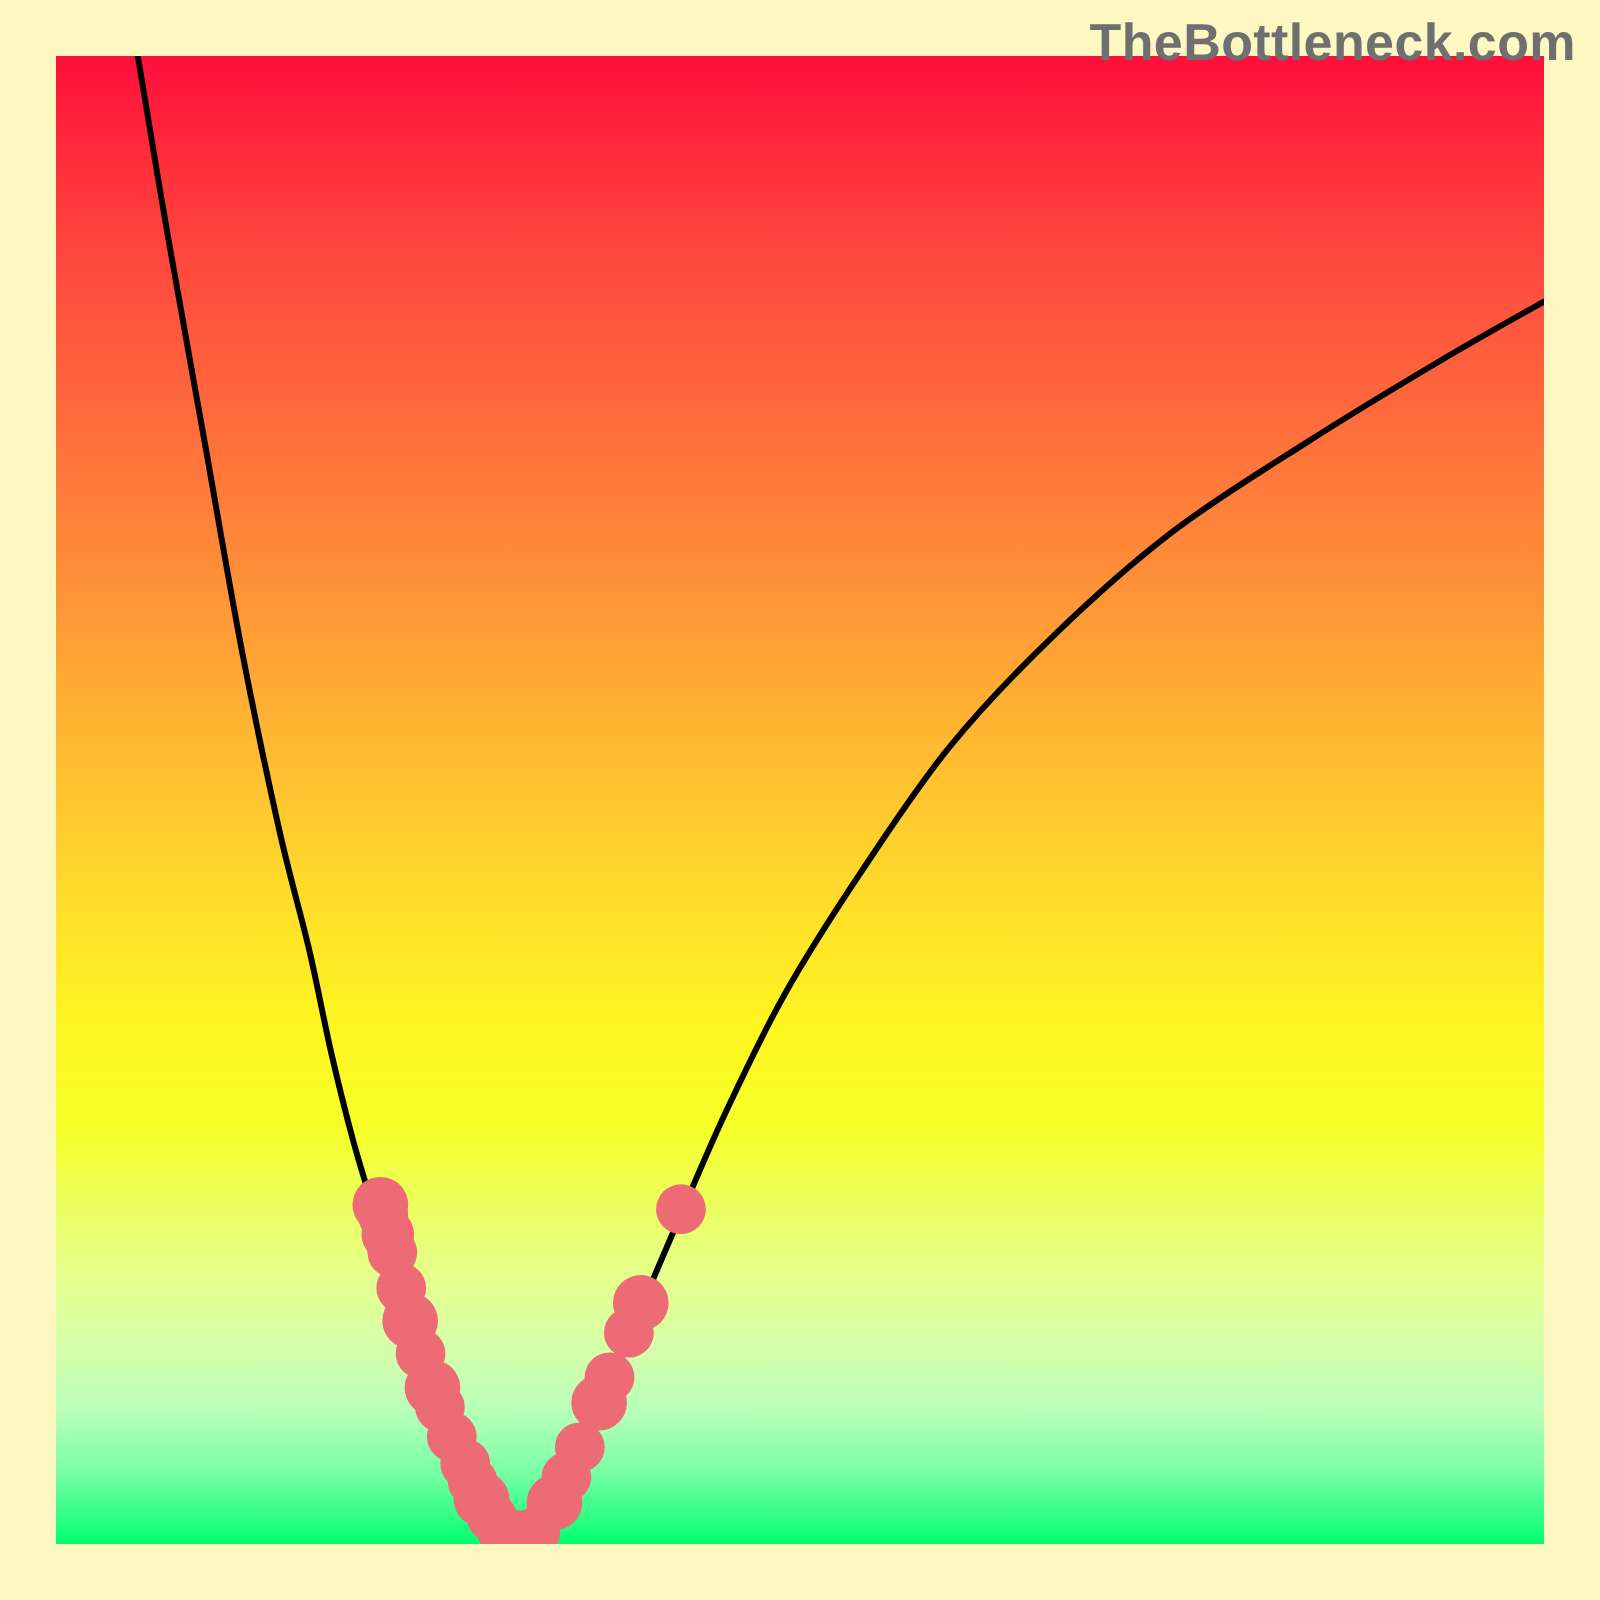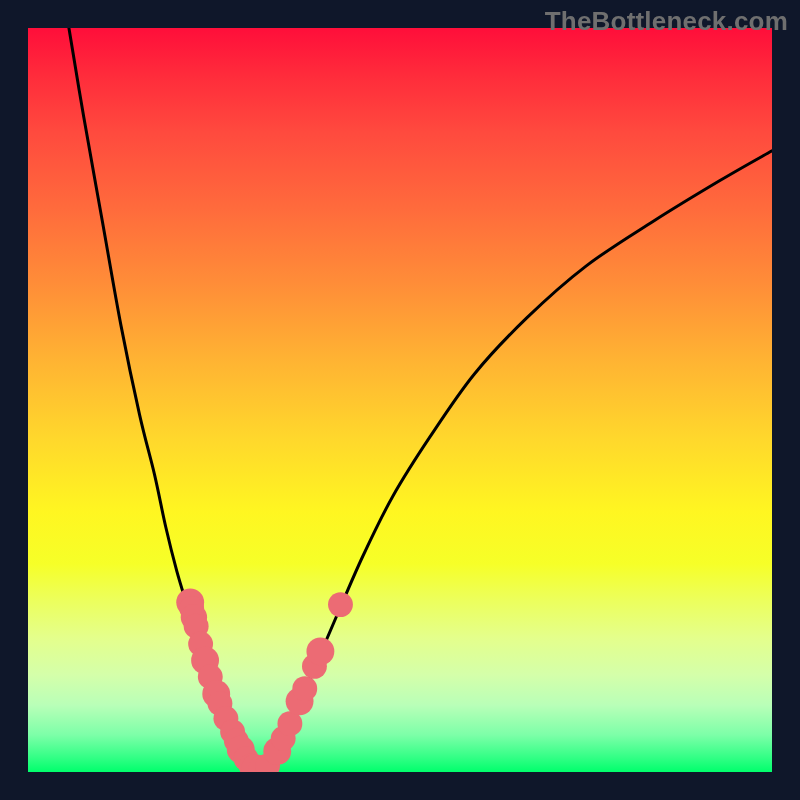--- a/index.html
+++ b/index.html
@@ -7,21 +7,21 @@
     padding: 0;
     width: 800px;
     height: 800px;
     background: #000;
     overflow: hidden;
   }
   .frame {
     position: relative;
     width: 800px;
     height: 800px;
-    background: #0f172a;
+    background: #fef9c3;
   }
   .watermark {
     position: absolute;
     top: 6px;
     right: 12px;
     font-family: Arial, Helvetica, sans-serif;
     font-size: 26px;
     font-weight: 600;
     color: #6f6f6f;
     letter-spacing: 0.2px;

